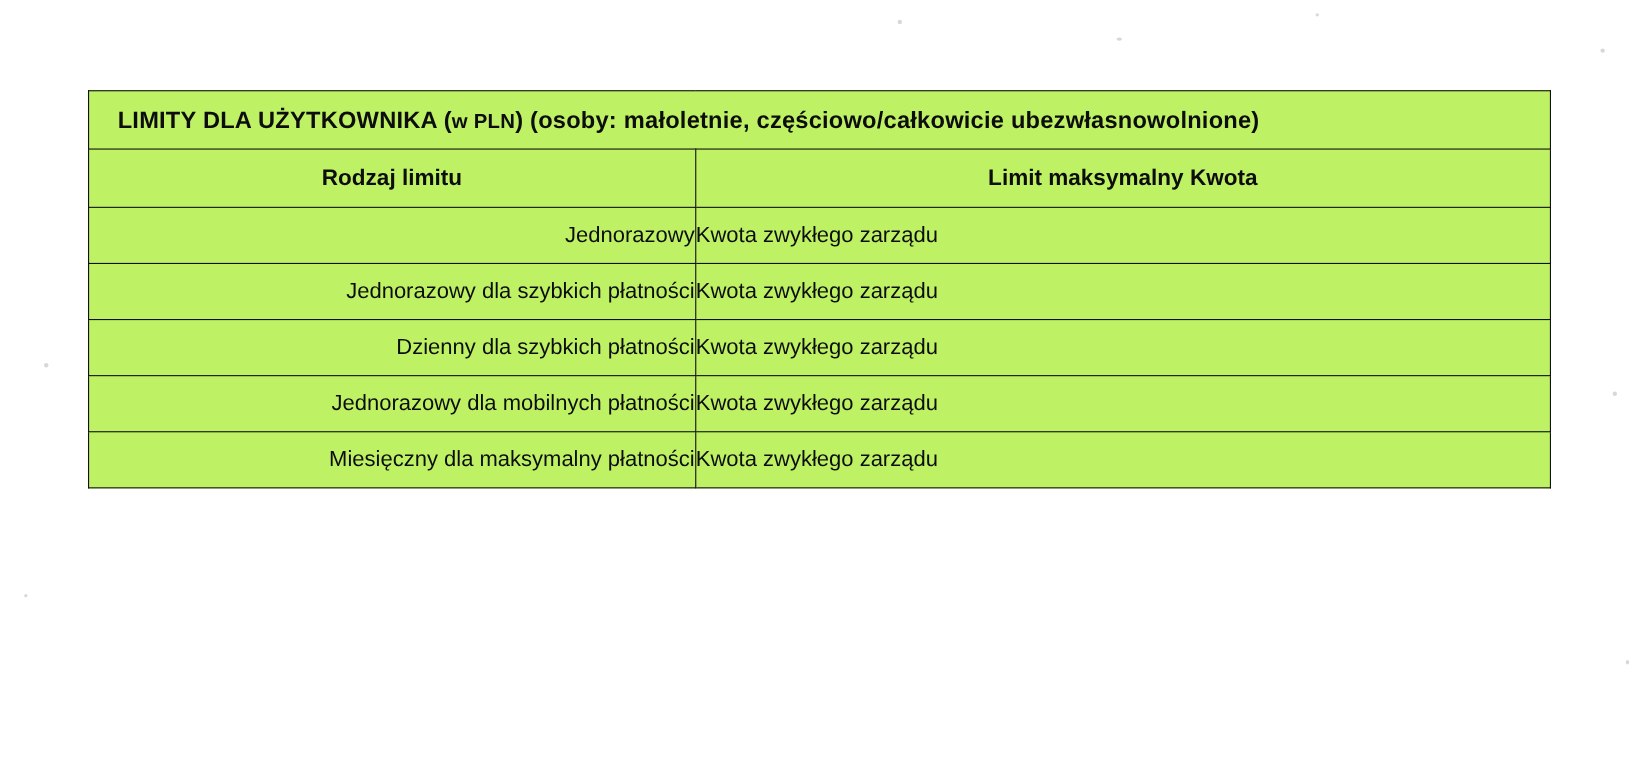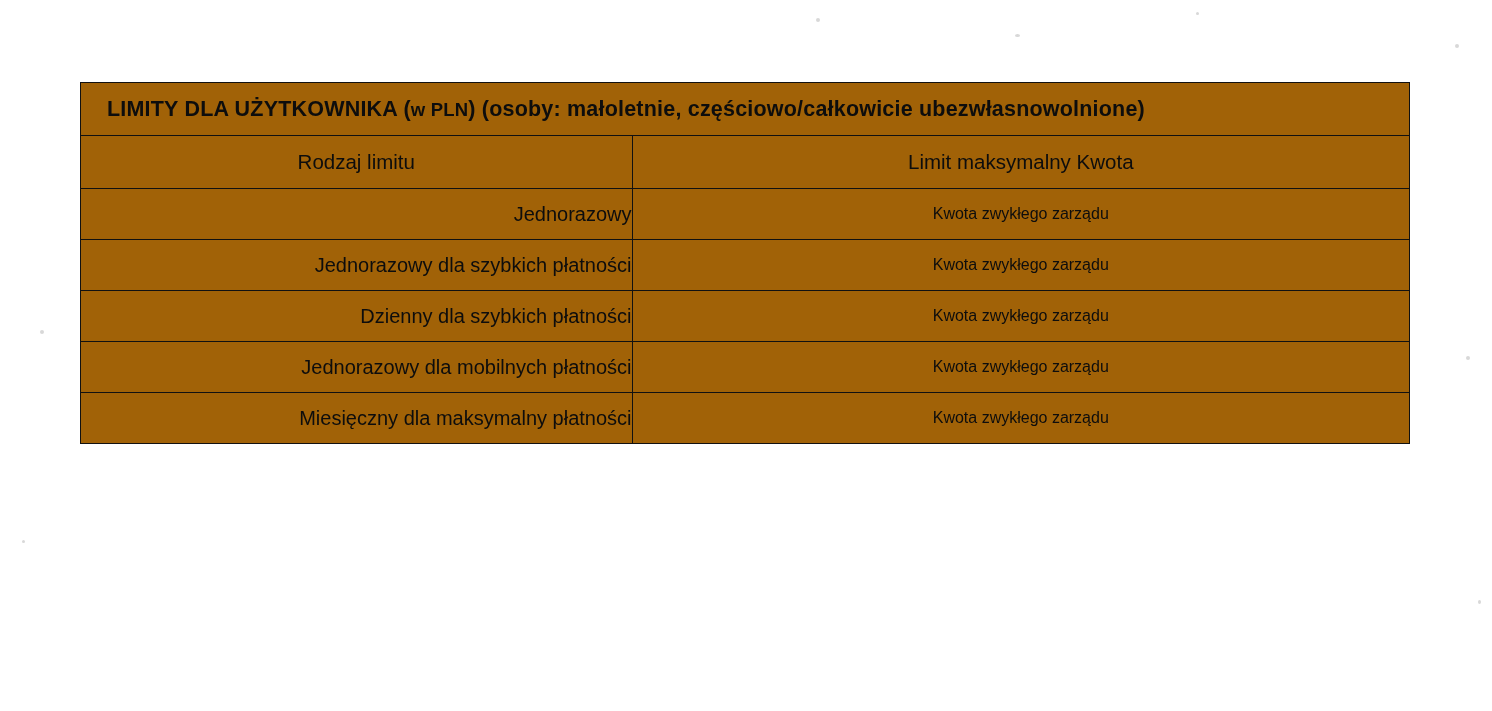--- a/index.html
+++ b/index.html
@@ -28,21 +28,21 @@
     position: absolute;
     left: 80px;
     top: 82px;
     width: 1330px;
   }
 
   table.limits {
     width: 100%;
     border-collapse: collapse;
     table-layout: fixed;
-    background: #a16207;
+    background: #bef264;
   }
 
   table.limits td {
     border: 1.6px solid #111111;
     padding: 0;
     vertical-align: middle;
   }
 
   
   .title-cell {
@@ -56,35 +56,34 @@
   .title-cell .small-w {
     font-size: 18.5px;
     font-weight: bold;
   }
 
   
   .hdr-cell {
     height: 52px;
     text-align: center;
     font-size: 20.5px;
-    font-weight: normal;
+    font-weight: bold;
   }
 
   
   .row-label {
     height: 50px;
     padding: 0 0 0 22px !important;
     font-size: 20px;
     font-weight: normal;
     text-align: right;
   }
   .row-value {
     height: 50px;
-    text-align: center;
-    font-size: 16px;
+    font-size: 20px;
     font-weight: normal;
   }
 
   .col-left { width: 41.5%; }
   .col-right { width: 58.5%; }
 </style>
 </head>
 <body>
 
 <div class="speckle" style="left:816px;top:18px;width:4px;height:4px;"></div>

